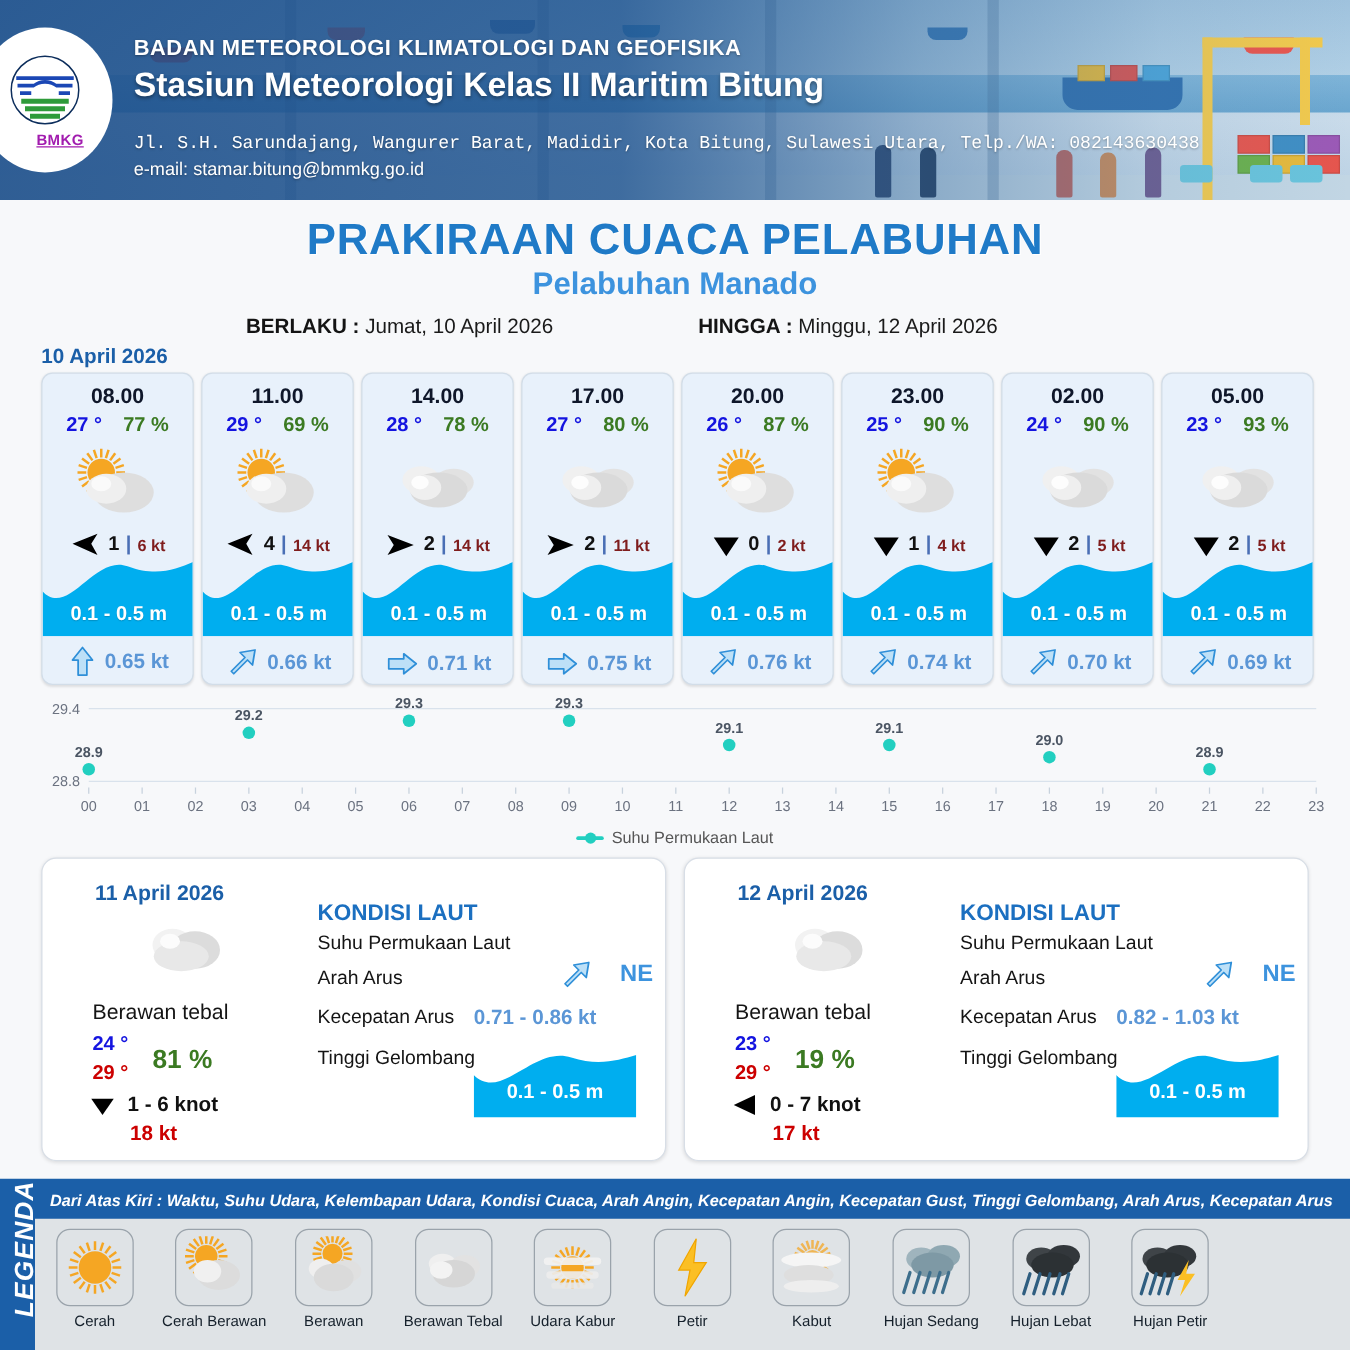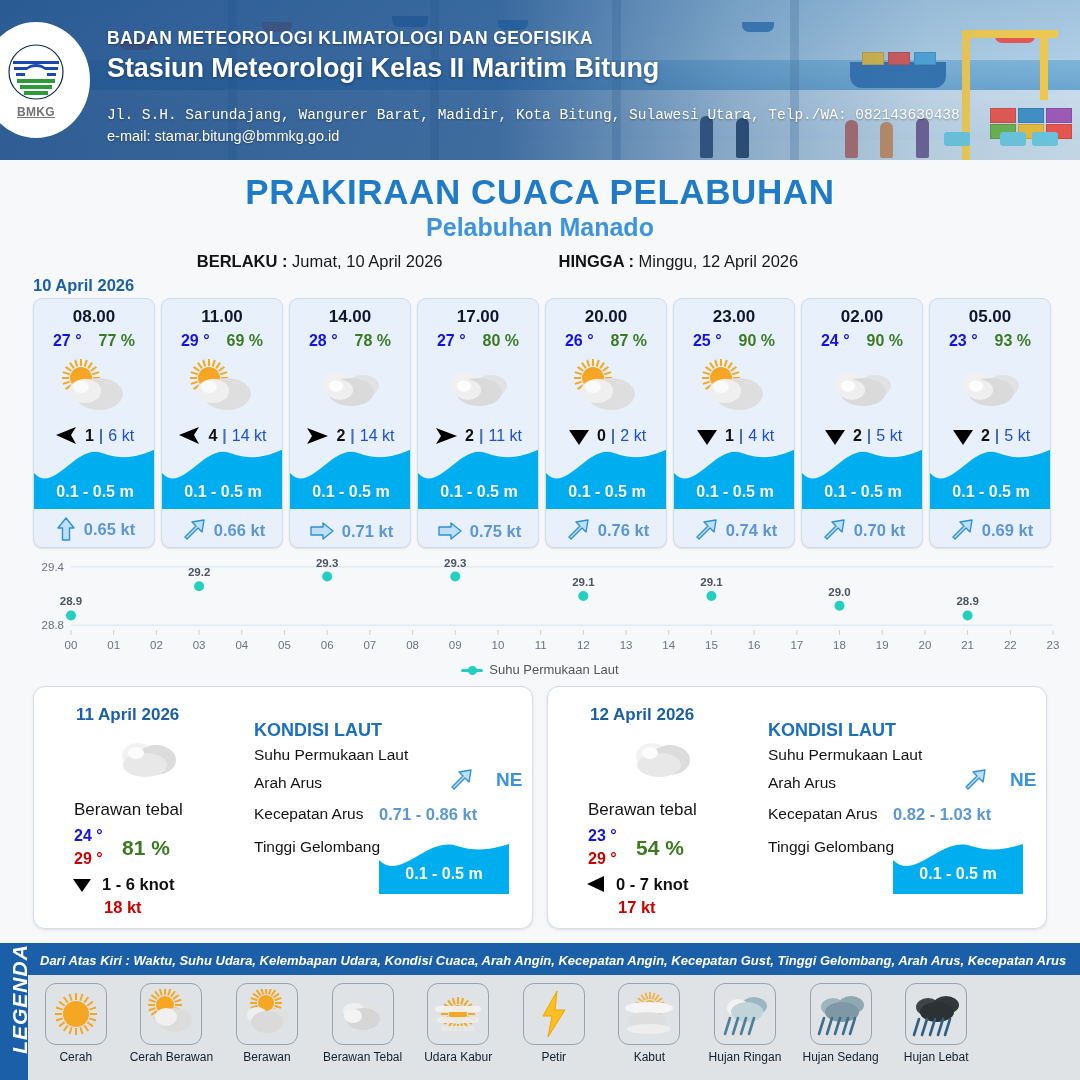--- a/index.html
+++ b/index.html
@@ -31,22 +31,22 @@
   .boat { position:absolute; border-radius:0 0 7px 7px; }
   .chair { position:absolute; width:26px; height:14px; background:#69c4dc; border-radius:3px; }
   .person { position:absolute; width:13px; border-radius:6px 6px 2px 2px; }
 
   .logo-circle {
     position:absolute; left:-18px; top:22px; width:108px; height:116px;
     background:#fff; border-radius:50%; z-index:6;
     display:flex; align-items:center; justify-content:center;
   }
   .logo-inner { width:62px; height:74px; position:relative; }
-  .logo-txt { position:absolute; bottom:-2px; left:0; width:62px; text-align:center;
-     font-size:12px; font-weight:bold; color:#737373; letter-spacing:.3px;text-decoration:underline; }
+  .logo-txt { position:absolute; bottom:-2px; left:0; width:62px; text-align:right;
+     font-size:12px; font-weight:bold; color:#a21caf; letter-spacing:.3px;text-decoration:underline; }
 
   .hdr-text { position:absolute; left:107px; top:28px; z-index:7; color:#fff; }
   .hdr-line1 { font-size:17.5px; font-weight:bold; letter-spacing:.4px; text-shadow:0 1px 2px rgba(0,0,0,.35); }
   .hdr-line2 { font-size:27px; font-weight:bold; margin-top:4px; letter-spacing:-.1px; text-shadow:0 1px 3px rgba(0,0,0,.4); }
   .hdr-line3 { font-size:14.5px; margin-top:23px; text-shadow:0 1px 2px rgba(0,0,0,.35);font-family:Liberation Mono, monospace; }
   .hdr-line4 { font-size:14.5px; margin-top:5px; text-shadow:0 1px 2px rgba(0,0,0,.35); }
 
   
   .title-main { position:absolute; top:172px; width:1080px; text-align:center;
     font-size:35px; font-weight:bold; color:#1f7ac7; letter-spacing:.6px;
@@ -71,21 +71,21 @@
     box-shadow:0 1px 2px rgba(0,0,0,.10);
   }
   .c-time { text-align:center; font-size:17px; font-weight:bold; color:#0f172a; margin-top:8px; }
   .c-th { display:flex; justify-content:center; align-items:baseline; gap:17px; margin-top:5px; }
   .c-temp { font-size:16px; font-weight:bold; color:#1414e0; }
   .c-hum { font-size:16px; font-weight:bold; color:#3b7a22; }
   .c-icon { height:62px; margin-top:6px; display:flex; align-items:center; justify-content:center; }
   .c-wind { display:flex; align-items:center; justify-content:center; gap:5px; margin-top:6px; height:24px; }
   .c-wdir { font-size:16px; font-weight:bold; color:#111; }
   .c-sep { color:#4a6fb5; font-size:16px; font-weight:bold; }
-  .c-gust { font-size:16px; font-weight:normal; color:#1d4ed8; }
+  .c-gust { font-size:13px; font-weight:bold; color:#7f1d1d; }
   .wave-wrap { position:absolute; left:0; bottom:38px; width:122px; height:62px; }
   .wave-txt { position:absolute; left:0; bottom:8px; width:122px; text-align:center;
     font-size:16px; font-weight:bold; color:#fff; text-shadow:0 1px 1px rgba(0,0,0,.18); }
   .c-cur { position:absolute; left:0; bottom:5px; width:122px;
     display:flex; align-items:center; justify-content:center; gap:7px; }
   .c-curval { font-size:16.5px; font-weight:bold; color:#5b96d6; }
 
   
   .chart-box { position:absolute; left:25px; top:552px; width:1035px; height:105px; }
   .chart-legend { position:absolute; left:0; top:662px; width:1080px; text-align:center;
@@ -718,21 +718,21 @@
     <svg width="76" height="52" viewBox="0 0 76 52">
       <ellipse cx="26" cy="24" rx="16" ry="13" fill="#f2f2f2"></ellipse>
       <ellipse cx="44" cy="28" rx="20" ry="15" fill="#dcdcdc"></ellipse>
       <ellipse cx="33" cy="33" rx="22" ry="12" fill="#e8e8e8"></ellipse>
       <ellipse cx="24" cy="21" rx="8" ry="6" fill="#fcfcfc"></ellipse>
     </svg>
   </div>
   <div class="dp-cond">Berawan tebal</div>
   <div class="dp-tmin">23 °</div>
   <div class="dp-tmax">29 °</div>
-  <div class="dp-hum">54 %</div>
+  <div class="dp-hum">19 %</div>
   <div class="dp-wind">
     <svg width="24" height="20" viewBox="0 0 24 20">
       <path d="M20 2 L20 18 L3 10 Z" fill="#000"></path>
     </svg>
     <span class="dp-windtxt">0  - 7 knot</span>
   </div>
   <div class="dp-gust">17 kt</div>
 
   <div class="dp-kl">KONDISI LAUT</div>
   <div class="dp-l1">Suhu Permukaan Laut</div>
@@ -932,34 +932,20 @@
           <ellipse cx="27" cy="19" rx="24" ry="6" fill="#f5f5f5"></ellipse>
           <ellipse cx="25" cy="31" rx="20" ry="8" fill="#dedede"></ellipse>
           <ellipse cx="27" cy="40" rx="22" ry="5" fill="#eeeeee"></ellipse>
         </svg>
       </div>
   <div class="leg-label">Kabut</div>
 </div>
 <div class="leg-item">
   <div class="leg-box">
         <svg width="54" height="52" viewBox="0 0 54 52">
-          <ellipse cx="36" cy="18" rx="13" ry="9" fill="#9bb7c4"></ellipse>
-          <ellipse cx="20" cy="20" rx="11" ry="9" fill="#f2f2f2"></ellipse>
-          <ellipse cx="29" cy="24" rx="16" ry="10" fill="#c3d3da"></ellipse>
-          <line x1="12" y1="30" x2="7" y2="46" stroke="#4d7f9c" stroke-width="2.6" stroke-linecap="round"></line>
-          <line x1="20" y1="30" x2="15" y2="46" stroke="#4d7f9c" stroke-width="2.6" stroke-linecap="round"></line>
-          <line x1="28" y1="30" x2="23" y2="46" stroke="#4d7f9c" stroke-width="2.6" stroke-linecap="round"></line>
-          <line x1="36" y1="30" x2="31" y2="46" stroke="#4d7f9c" stroke-width="2.6" stroke-linecap="round"></line>
-        </svg>
-      </div>
-  <div class="leg-label">Hujan Ringan</div>
-</div>
-<div class="leg-item">
-  <div class="leg-box">
-        <svg width="54" height="52" viewBox="0 0 54 52">
           <ellipse cx="19" cy="19" rx="12" ry="9" fill="#9fb4bd"></ellipse>
           <ellipse cx="37" cy="17" rx="13" ry="9" fill="#8fa8b2"></ellipse>
           <ellipse cx="28" cy="24" rx="17" ry="10" fill="#7e99a5"></ellipse>
           <line x1="10" y1="30" x2="5" y2="46" stroke="#3d6e8c" stroke-width="2.6" stroke-linecap="round"></line>
           <line x1="18" y1="30" x2="13" y2="46" stroke="#3d6e8c" stroke-width="2.6" stroke-linecap="round"></line>
           <line x1="26" y1="30" x2="21" y2="46" stroke="#3d6e8c" stroke-width="2.6" stroke-linecap="round"></line>
           <line x1="34" y1="30" x2="29" y2="46" stroke="#3d6e8c" stroke-width="2.6" stroke-linecap="round"></line>
           <line x1="41" y1="30" x2="36" y2="46" stroke="#3d6e8c" stroke-width="2.6" stroke-linecap="round"></line>
         </svg>
       </div>
@@ -973,13 +959,28 @@
           <ellipse cx="28" cy="24" rx="17" ry="10" fill="#2c3134"></ellipse>
           <line x1="10" y1="31" x2="5" y2="47" stroke="#2f5e80" stroke-width="2.6" stroke-linecap="round"></line>
           <line x1="18" y1="31" x2="13" y2="47" stroke="#2f5e80" stroke-width="2.6" stroke-linecap="round"></line>
           <line x1="26" y1="31" x2="21" y2="47" stroke="#2f5e80" stroke-width="2.6" stroke-linecap="round"></line>
           <line x1="34" y1="31" x2="29" y2="47" stroke="#2f5e80" stroke-width="2.6" stroke-linecap="round"></line>
           <line x1="41" y1="31" x2="36" y2="47" stroke="#2f5e80" stroke-width="2.6" stroke-linecap="round"></line>
         </svg>
       </div>
   <div class="leg-label">Hujan Lebat</div>
 </div>
+<div class="leg-item">
+  <div class="leg-box">
+        <svg width="54" height="52" viewBox="0 0 54 52">
+          <ellipse cx="17" cy="19" rx="12" ry="9" fill="#3f4448"></ellipse>
+          <ellipse cx="35" cy="17" rx="13" ry="9" fill="#32373b"></ellipse>
+          <ellipse cx="25" cy="24" rx="17" ry="10" fill="#2c3134"></ellipse>
+          <line x1="9" y1="31" x2="4" y2="47" stroke="#2f5e80" stroke-width="2.6" stroke-linecap="round"></line>
+          <line x1="16" y1="31" x2="11" y2="47" stroke="#2f5e80" stroke-width="2.6" stroke-linecap="round"></line>
+          <line x1="23" y1="31" x2="18" y2="47" stroke="#2f5e80" stroke-width="2.6" stroke-linecap="round"></line>
+          <line x1="30" y1="31" x2="25" y2="47" stroke="#2f5e80" stroke-width="2.6" stroke-linecap="round"></line>
+          <path d="M42 20 L33 36 L39 36 L35 49 L47 31 L40 31 Z" fill="#fbbf24"></path>
+        </svg>
+      </div>
+  <div class="leg-label">Hujan Petir</div>
+</div>
   </div>
 
 </body></html>

